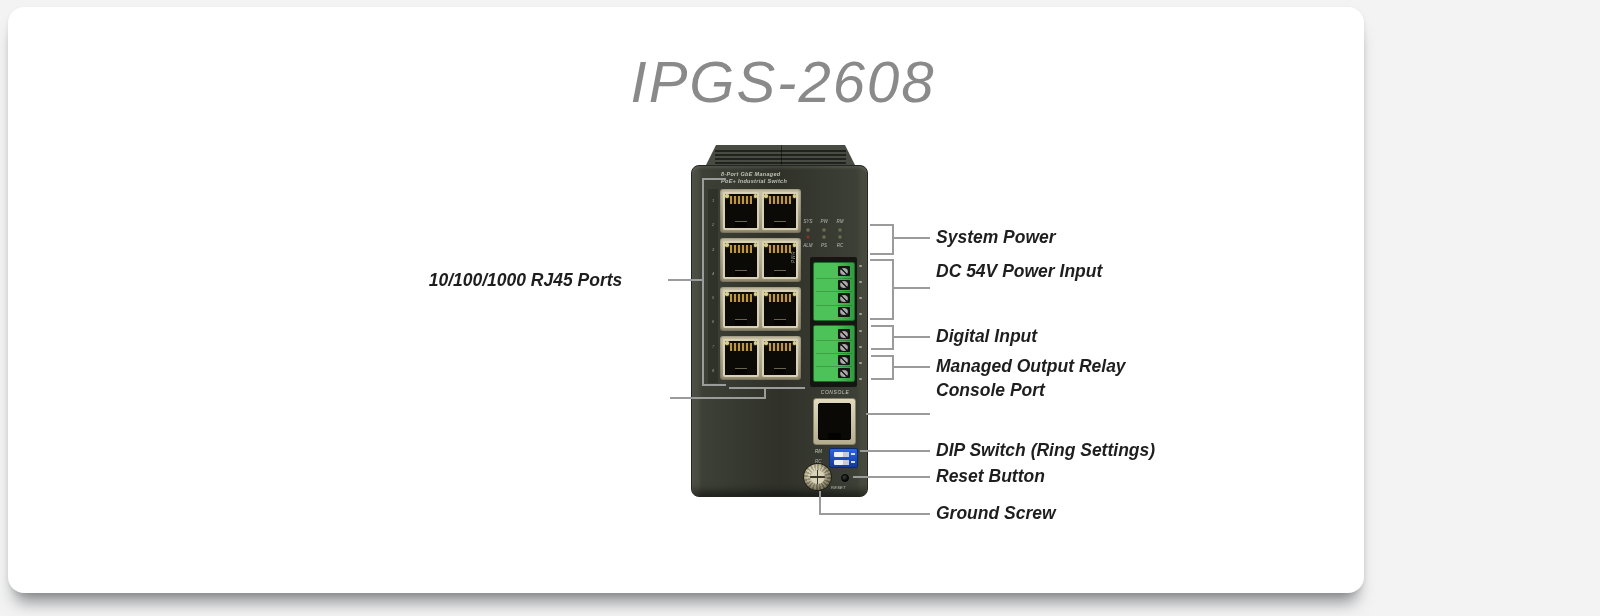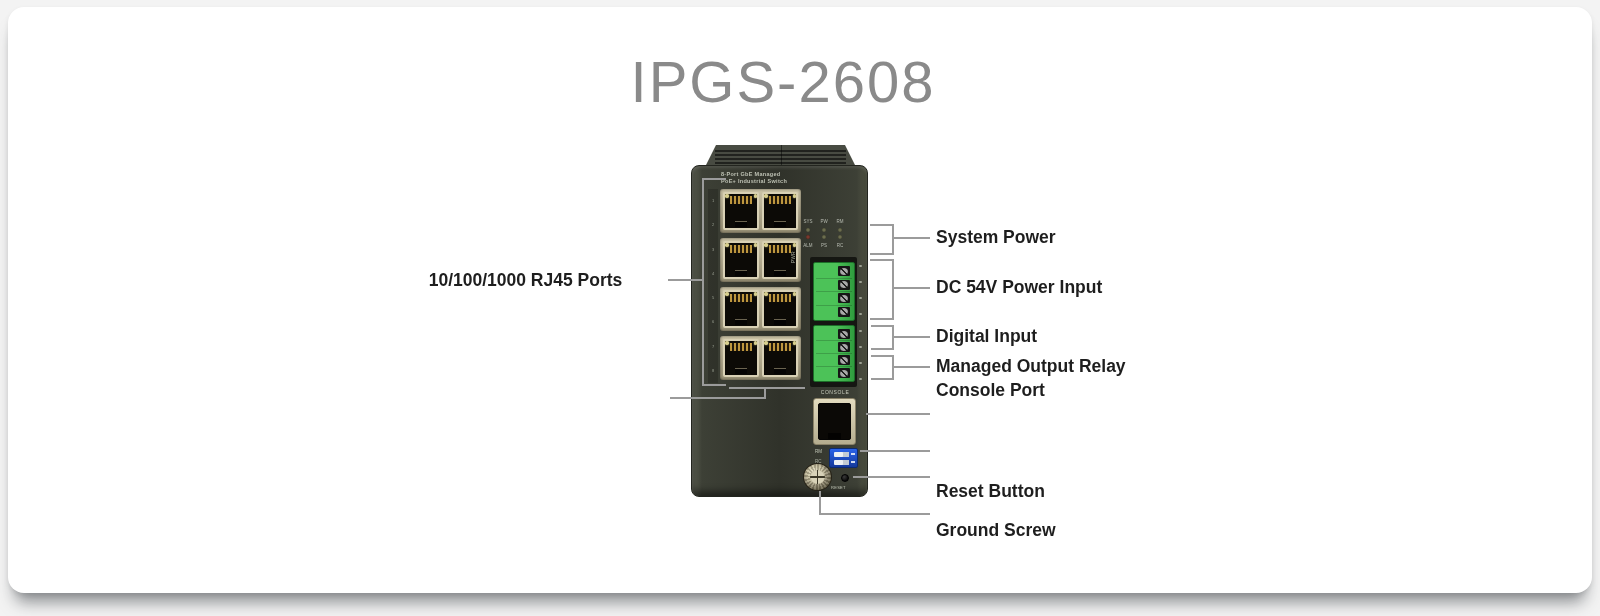--- a/index.html
+++ b/index.html
@@ -1,18 +1,18 @@
 <!DOCTYPE html>
 <html><head>
 <meta charset="utf-8">
 <style>
   html,body{margin:0;padding:0;background:#f3f3f3;font-family:"Liberation Sans",sans-serif;}
   .stage{position:relative;width:1600px;height:616px;background:#f3f3f3;overflow:hidden;}
-  .card{position:absolute;left:8px;top:7px;width:1584px;height:586px;background:#ffffff;border-radius:16px;
-        box-shadow:0 2px 5px rgba(0,0,0,.08), 0 16px 16px -7px rgba(55,60,66,.55);}
+  .card{position:absolute;left:8px;top:7px;width:1356px;height:586px;background:#ffffff;border-radius:16px;
+        box-shadow:0 2px 5px rgba(0,0,0,.08), 0 16px 16px -7px rgba(55,60,66,.55);font-style:italic;}
   .title{position:absolute;left:433px;top:44px;width:684px;text-align:center;
          font-size:58px;font-weight:300;color:#8a8a8a;letter-spacing:2px;line-height:62px;}
   
   .ln{position:absolute;background:#9b9b9b;}
   
   .lbl{position:absolute;font-size:17.5px;font-weight:600;color:#1e1e1e;white-space:nowrap;line-height:18px;}
   .lbl-left{left:380px;width:275px;text-align:center;}
   .lbl-right{left:928px;}
   
   .device{position:absolute;left:683px;top:138px;width:177px;height:352px;}
@@ -279,21 +279,22 @@
     <div class="ln" style="left:858px;top:406px;width:64px;height:2px"></div>
     <div class="ln" style="left:852px;top:443px;width:70px;height:2px"></div>
     <div class="ln" style="left:845px;top:469px;width:77px;height:2px"></div>
 
     <div class="ln" style="left:811px;top:484px;width:2px;height:24px"></div>
     <div class="ln" style="left:811px;top:506px;width:111px;height:2px"></div>
 
     <div class="lbl lbl-left" style="top:264px">10/100/1000 RJ45 Ports</div>
 
     <div class="lbl lbl-right" style="top:221px">System Power</div>
-    <div class="lbl lbl-right" style="top:271px">DC 54V Power Input</div>
+    <div class="lbl lbl-right" style="top:255px">DC 54V Power Input</div>
     <div class="lbl lbl-right" style="top:320px">Digital Input</div>
     <div class="lbl lbl-right" style="top:350px">Managed Output Relay</div>
     <div class="lbl lbl-right" style="top:374px">Console Port</div>
-    <div class="lbl lbl-right" style="top:475px">Reset Button</div>
-    <div class="lbl lbl-right" style="top:514px">Ground Screw</div>
+    <div class="lbl lbl-right" style="top:434px">DIP Switch (Ring Settings)</div>
+    <div class="lbl lbl-right" style="top:460px">Reset Button</div>
+    <div class="lbl lbl-right" style="top:497px">Ground Screw</div>
 
   </div>
 </div>
 
 </body></html>

